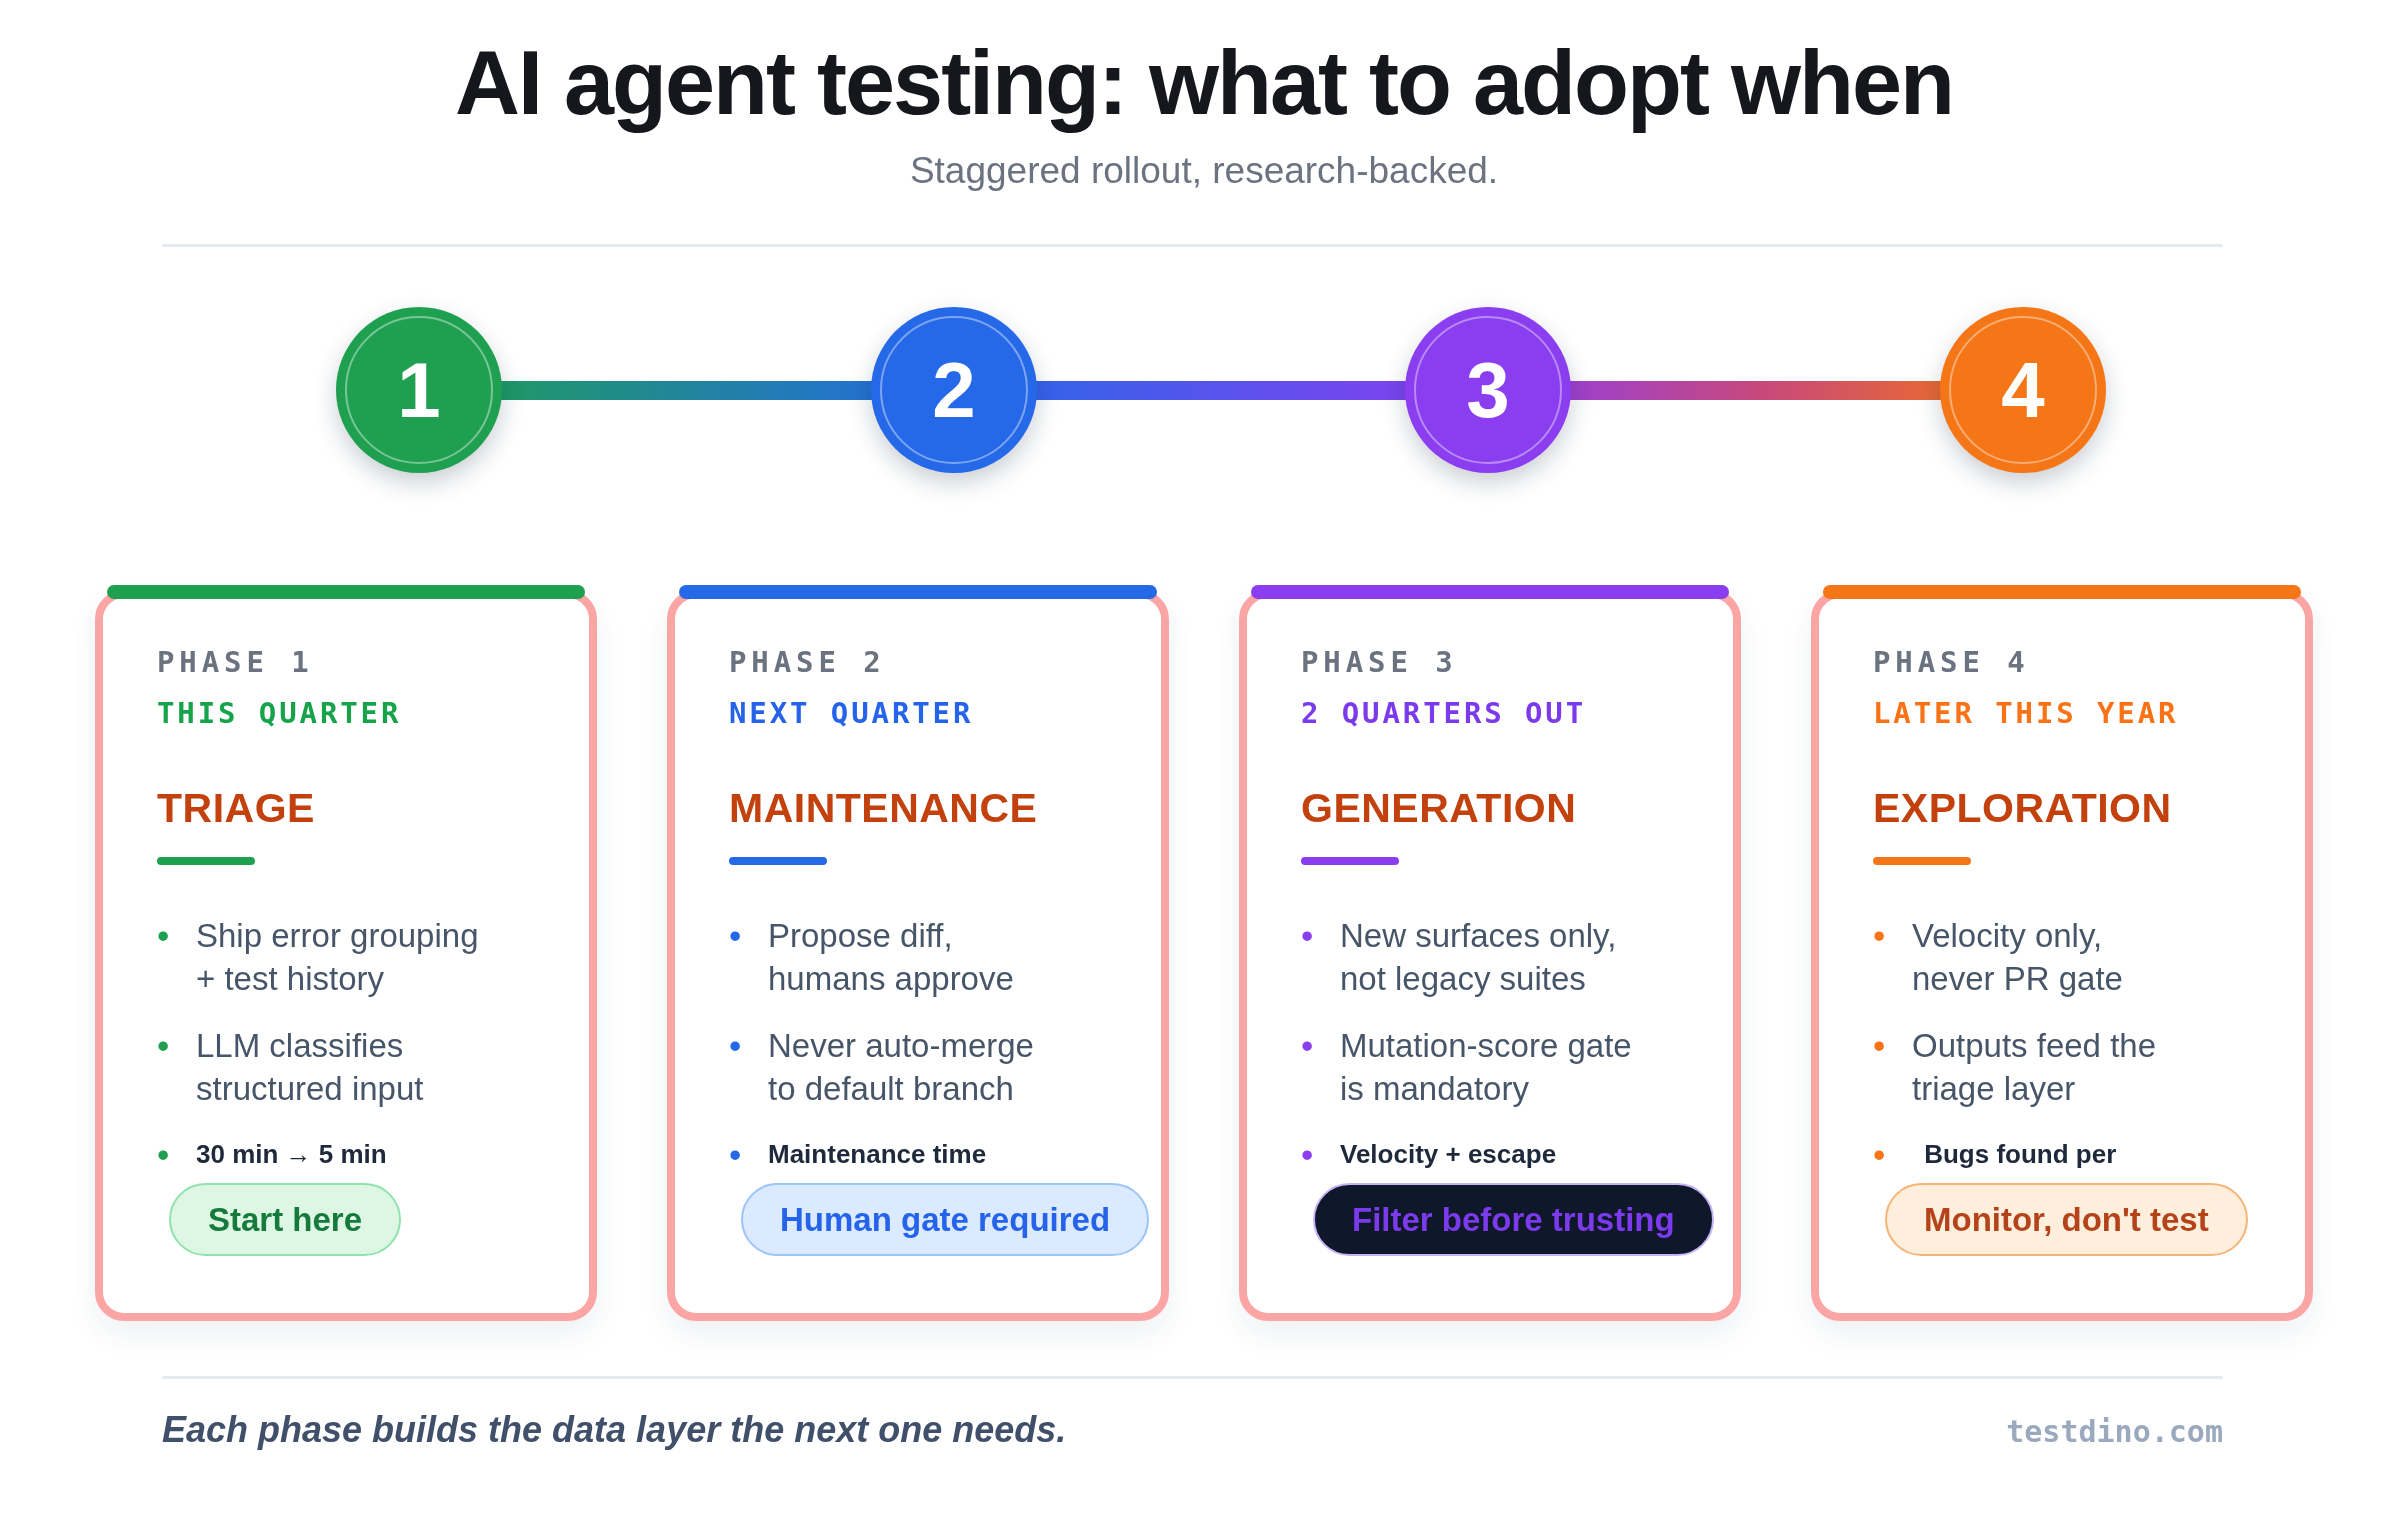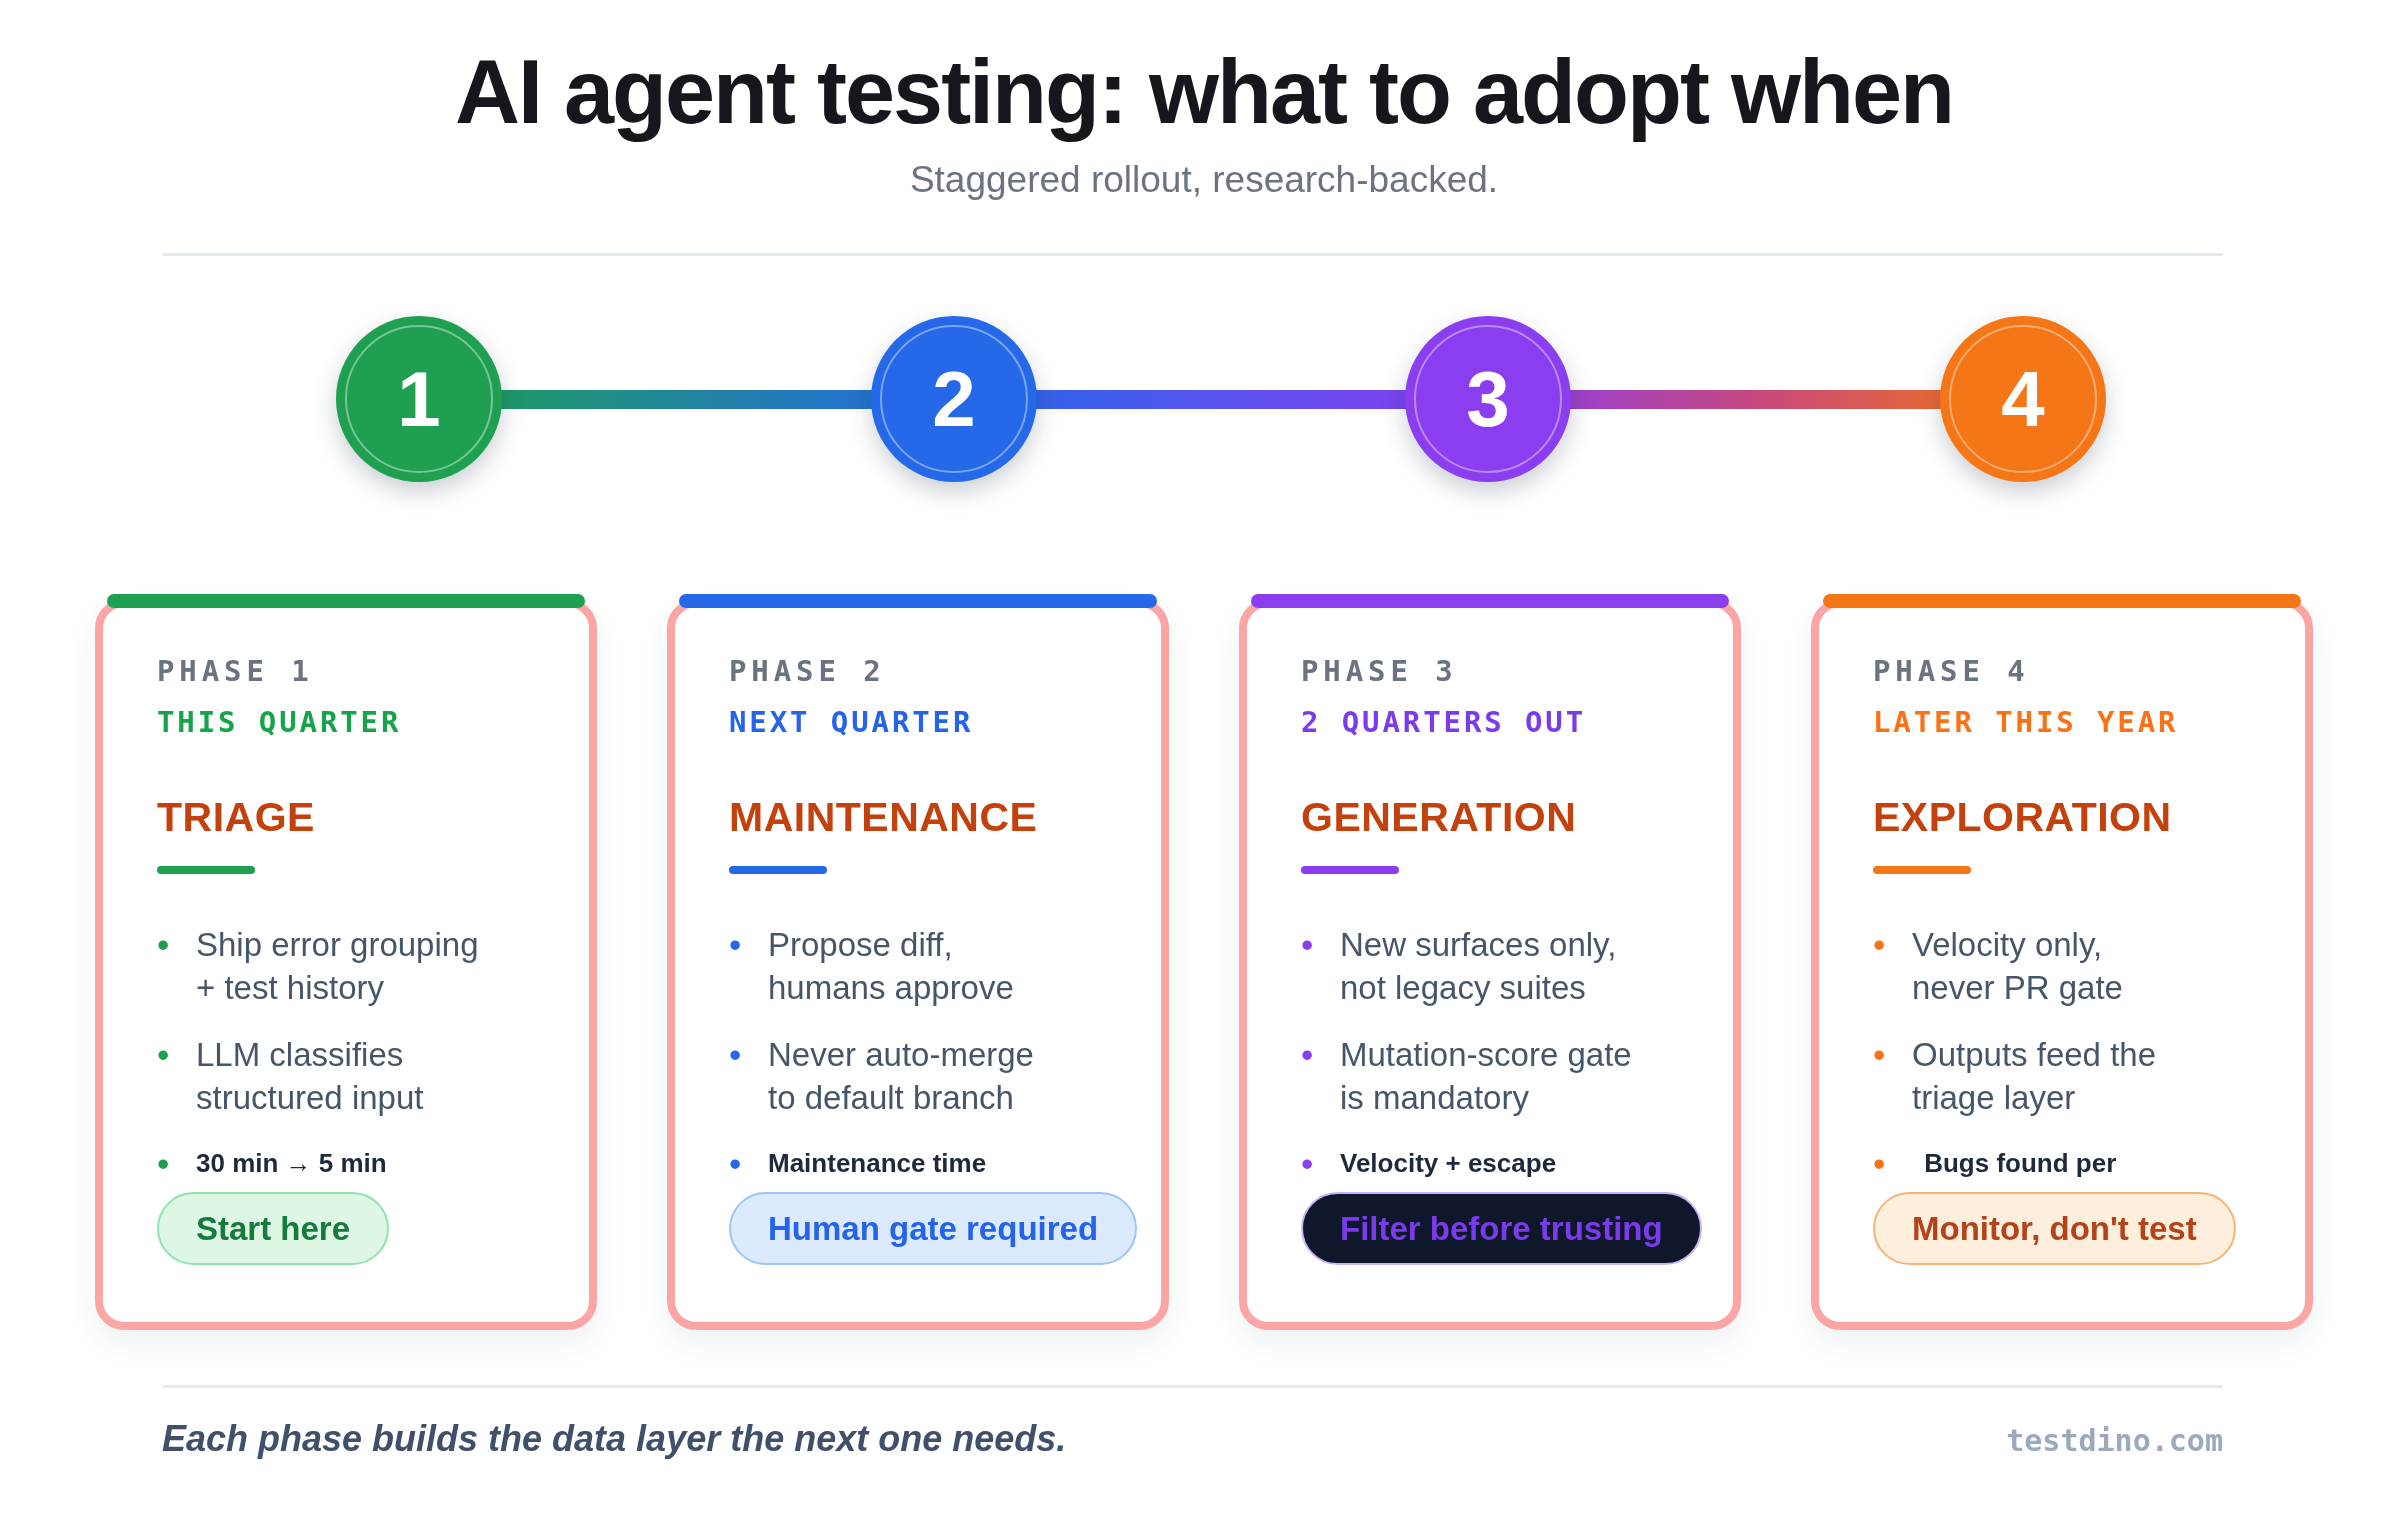--- a/index.html
+++ b/index.html
@@ -3,21 +3,21 @@
 <meta charset="utf-8">
 <style>
   html,body{margin:0;padding:0;background:#ffffff;}
   body{
     width:2408px;height:1524px;overflow:hidden;position:relative;
     font-family:"Liberation Sans",sans-serif;-webkit-font-smoothing:antialiased;
   }
   .mono{font-family:"DejaVu Sans Mono",monospace;}
 
   
-  .header{text-align:center;padding-top:43px;}
+  .header{text-align:center;padding-top:34px;}
   .title{
     font-size:90px;font-weight:700;color:#15171c;letter-spacing:-2px;
     line-height:1.1;margin:0;
   }
   .subtitle{font-size:37px;color:#6b7280;margin-top:15.6px;line-height:1.2;}
 
   .divider{height:2.9px;background:#e4eaf2;border-radius:2px;margin:0 185px 0 162px;}
   .divider.top{margin-top:51px;}
   .divider.bottom{margin-top:55px;}
 
@@ -69,21 +69,21 @@
   .bullets{margin-top:49px;}
   .bullet{display:flex;margin-bottom:23.4px;}
   .dot{font-size:35px;line-height:43px;width:39px;flex:0 0 39px;}
   .btext{font-size:33px;line-height:43px;color:#475569;}
   .btext .line{display:block;}
   .btext .line.metric{
     font-family:Liberation Sans, sans-serif;font-weight:700;color:#1e293b;font-size:26px;text-align:center;
   }
 
   .badge{
-    position:absolute;left:54px;bottom:57px;display:inline-block;
+    position:absolute;left:66px;bottom:57px;display:inline-block;
     border-radius:974px;border:2.9px solid;padding:13.7px 37px;
     font-size:33px;font-weight:700;line-height:1.25;white-space:nowrap;
   }
 
   
   .c0 .topbar,.c0 .underbar{background:#1ea050;}
   .c0 .timing{color:#16a34a;} .c0 .dot{color:#1ea050;}
   .c0 .badge{color:#177a3d;background:#ddf7e4;border-color:#8fe3ac;}
 
   .c1 .topbar,.c1 .underbar{background:#2569e8;}

